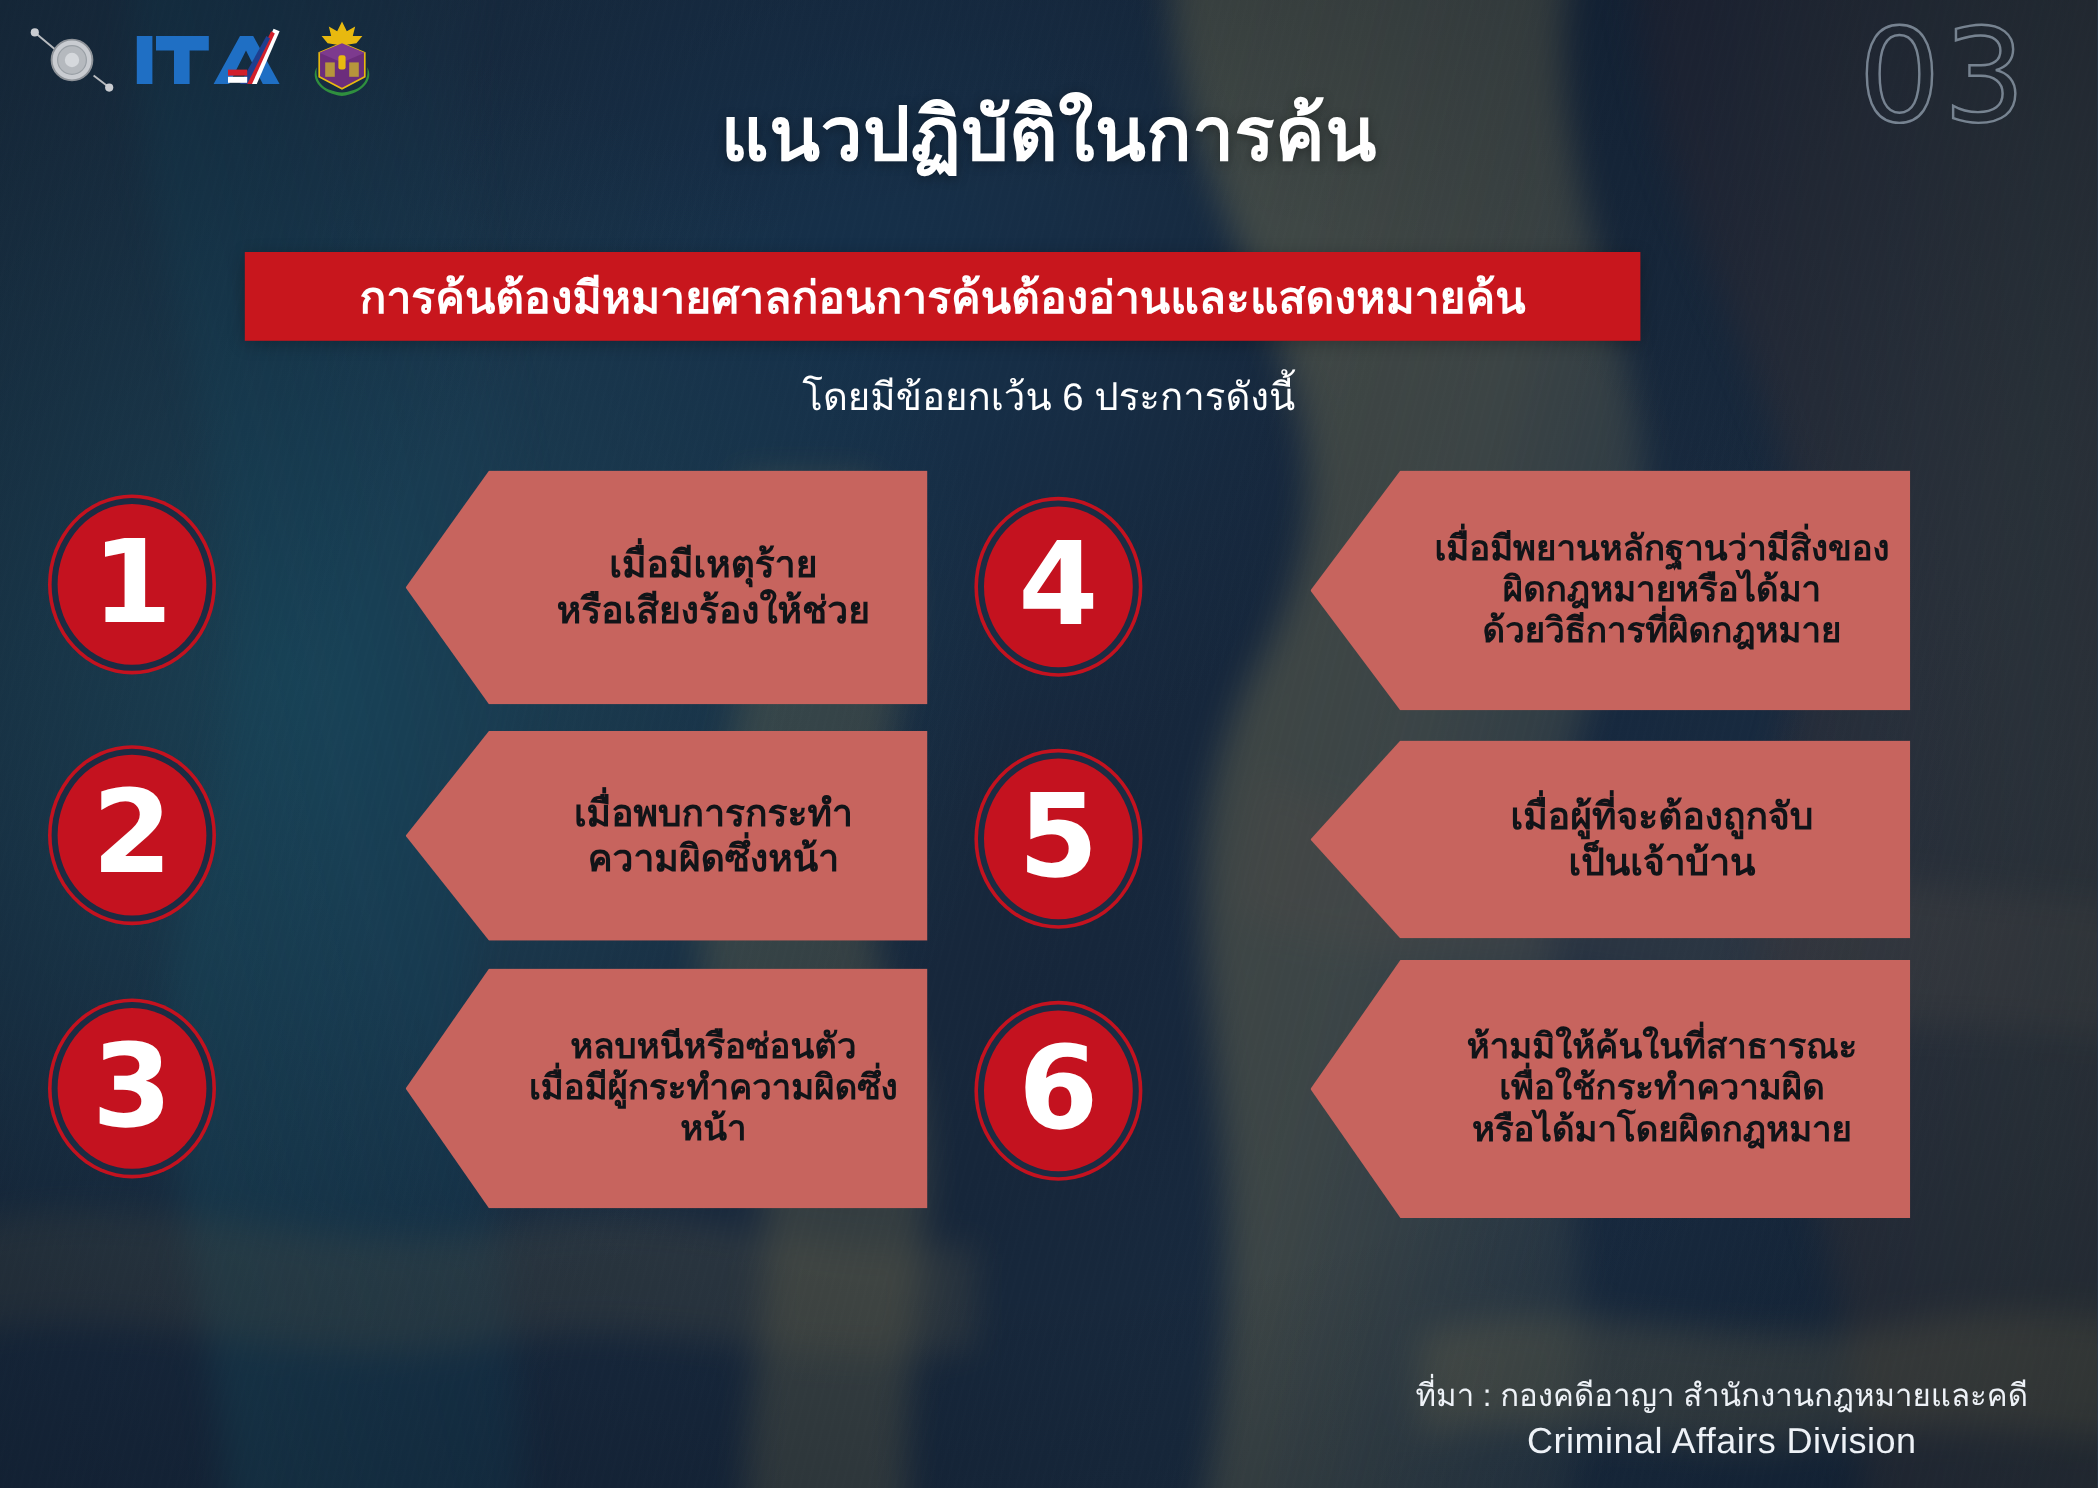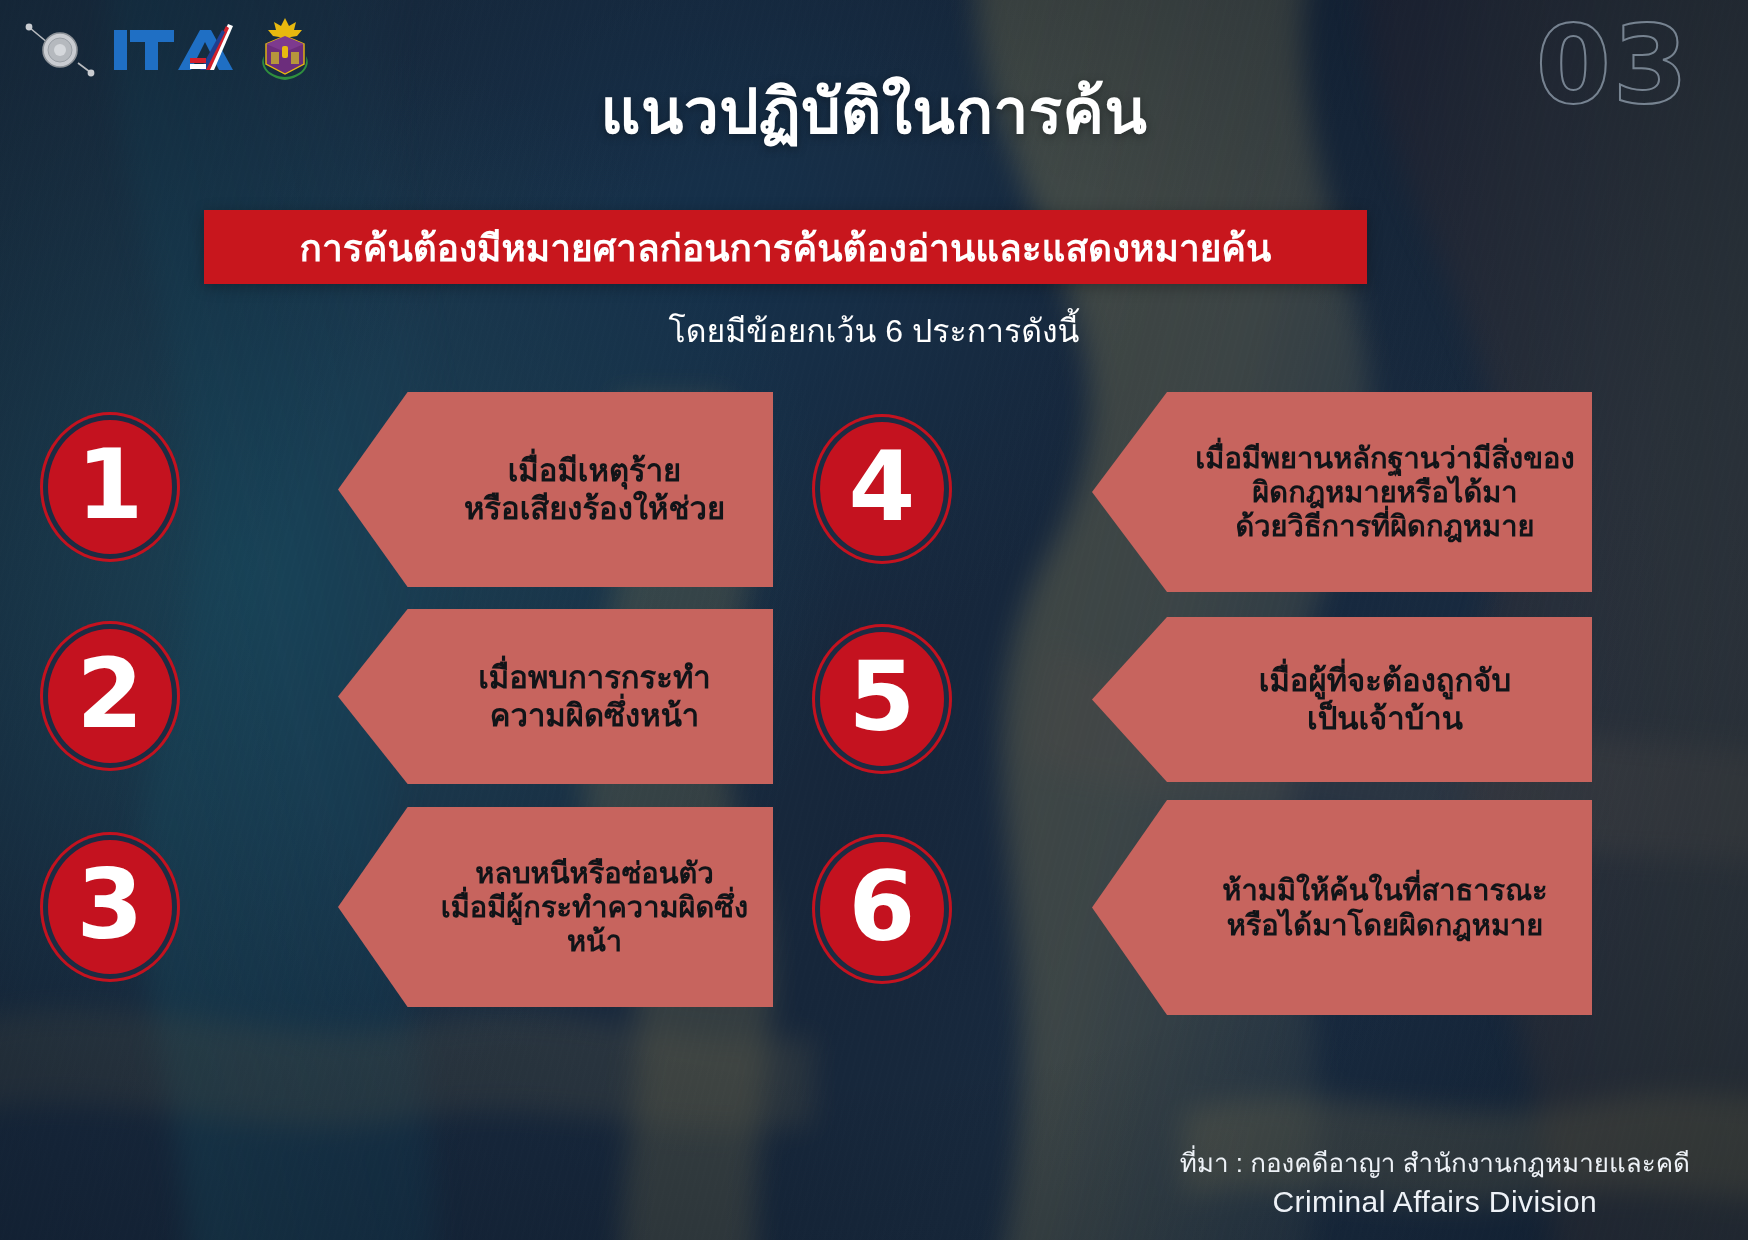--- a/index.html
+++ b/index.html
@@ -63,21 +63,21 @@
   .logo-ita  { width: 130px; height: 62px; display:block; }
   .logo-seal { width: 58px; height: 66px; display:block; }
 
   
   .big-number {
     position: absolute;
     right: 58px;
     top: 6px;
     z-index: 5;
     font-size: 108px;
-    font-weight: 700;
+    font-weight: 400;
     letter-spacing: 2px;
     color: transparent;
     -webkit-text-stroke: 2px rgba(190,205,222,.55);
     font-family: "DejaVu Sans", sans-serif;
     line-height: 1.1;
   }
 
   
   .title {
     position: absolute;
@@ -381,20 +381,21 @@
         </div>
         <div class="num-circle">
           <span class="glyph">5</span>
         </div>
       </div>
 
       <div class="item item-r3">
         <div class="chev">
           <div class="chev-text small">
             <div>ห้ามมิให้ค้นในที่สาธารณะ</div>
+            <div>เพื่อใช้กระทำความผิด</div>
             <div>หรือได้มาโดยผิดกฎหมาย</div>
           </div>
         </div>
         <div class="num-circle">
           <span class="glyph">6</span>
         </div>
       </div>
 
     </div>
   </div>

